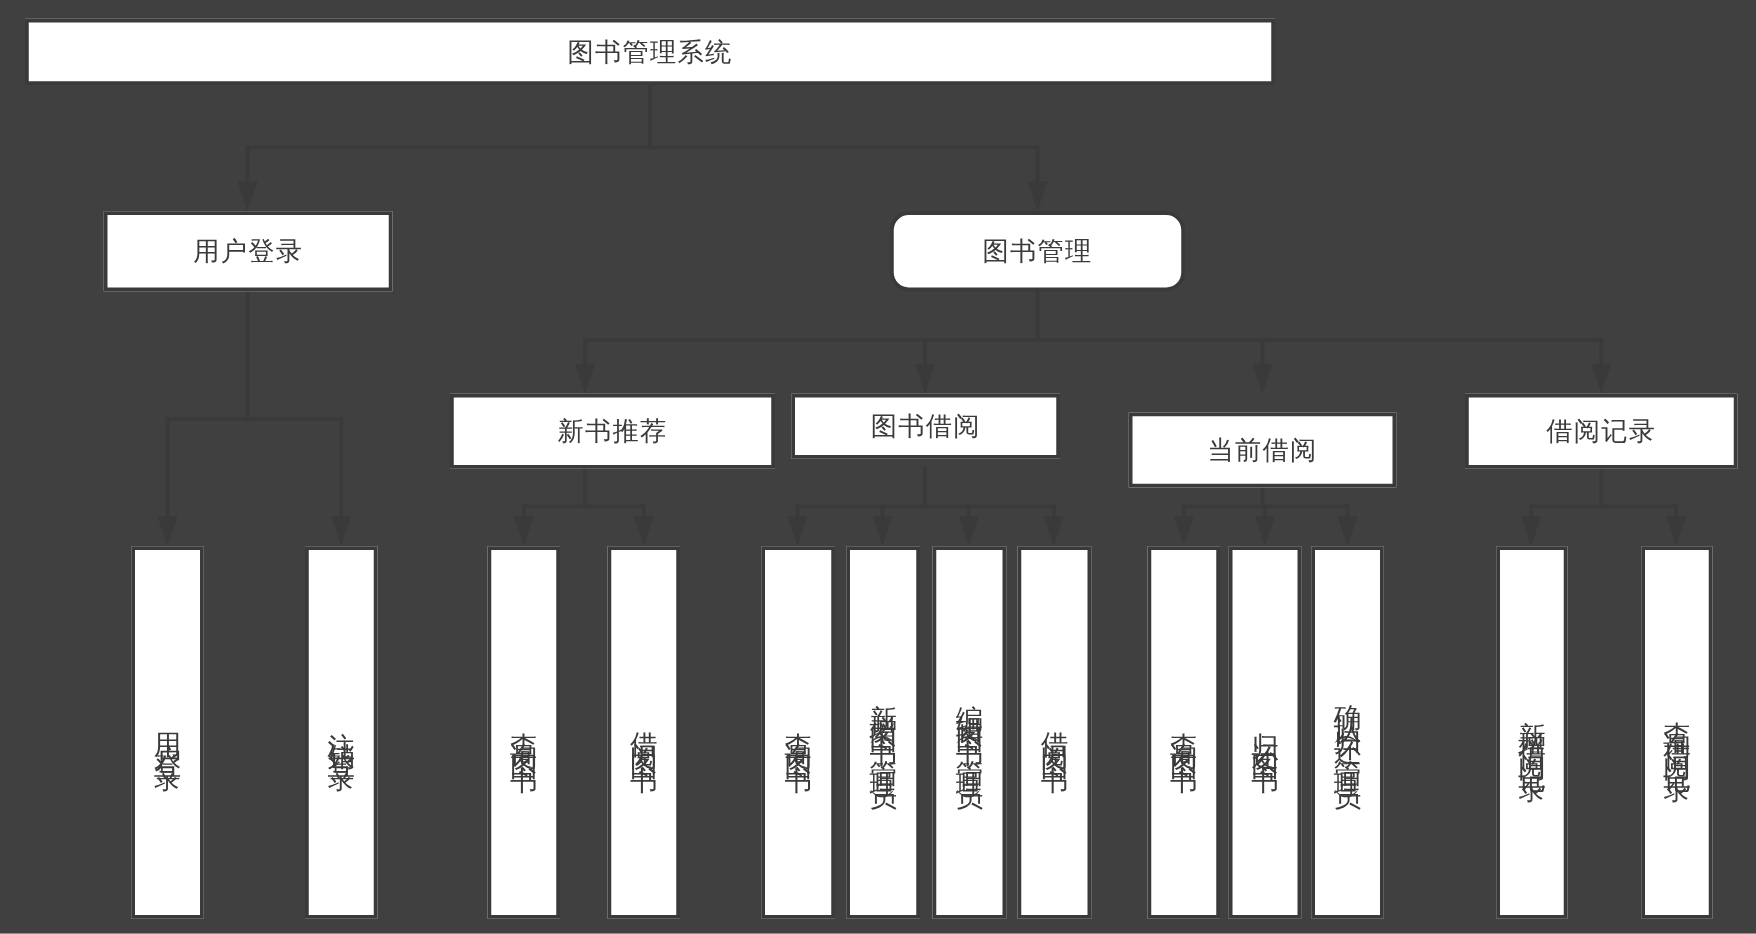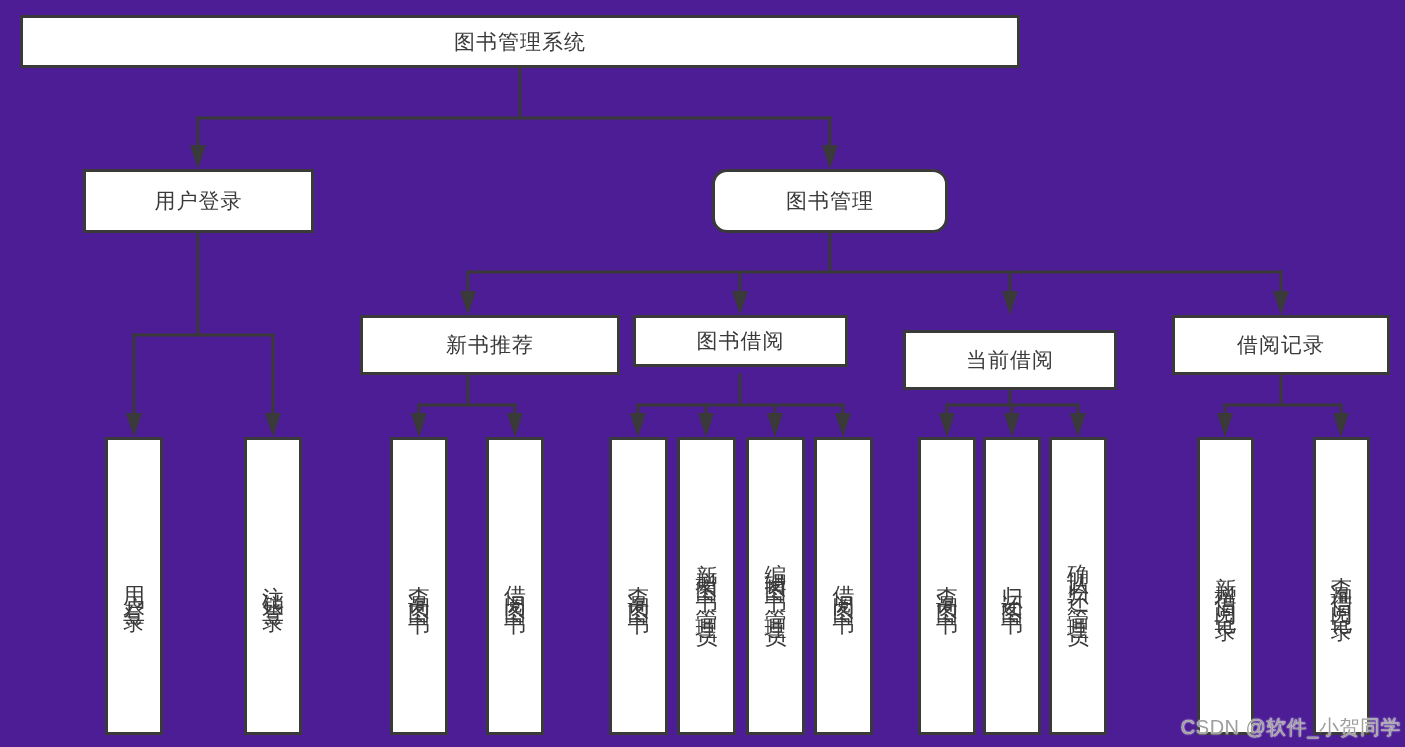--- a/index.html
+++ b/index.html
@@ -5,21 +5,21 @@
   html, body {
     margin: 0;
     padding: 0;
     background: #ffffff;
     font-family: "Liberation Sans", "DejaVu Sans", sans-serif;
   }
   #canvas {
     position: relative;
     width: 1405px;
     height: 747px;
-    background: #4c1d95;
+    background: #404040;
     overflow: hidden;
   }
   #edges {
     position: absolute;
     top: 0; left: 0;
     width: 1405px;
     height: 747px;
   }
   .node {
     position: absolute;
@@ -129,14 +129,13 @@
       <div class="node v" style="left: 609px; top: 437px; width: 59px; height: 298px; border-color: rgb(58, 58, 58); color: rgb(58, 58, 58);">查询图书</div>
       <div class="node v" style="left: 677px; top: 437px; width: 59px; height: 298px; border-color: rgb(58, 58, 58); color: rgb(58, 58, 58);">新增图书（管理员）</div>
       <div class="node v" style="left: 746px; top: 437px; width: 59px; height: 298px; border-color: rgb(58, 58, 58); color: rgb(58, 58, 58);">编辑图书（管理员）</div>
       <div class="node v" style="left: 814px; top: 437px; width: 59px; height: 298px; border-color: rgb(58, 58, 58); color: rgb(58, 58, 58);">借阅图书</div>
       <div class="node v" style="left: 918px; top: 437px; width: 58px; height: 298px; border-color: rgb(58, 58, 58); color: rgb(58, 58, 58);">查询图书</div>
       <div class="node v" style="left: 983px; top: 437px; width: 58px; height: 298px; border-color: rgb(58, 58, 58); color: rgb(58, 58, 58);">归还图书</div>
       <div class="node v" style="left: 1049px; top: 437px; width: 58px; height: 298px; border-color: rgb(58, 58, 58); color: rgb(58, 58, 58);">确认归还（管理员）</div>
       <div class="node v" style="left: 1197px; top: 437px; width: 57px; height: 298px; border-color: rgb(58, 58, 58); color: rgb(58, 58, 58);">新增借阅记录</div>
       <div class="node v" style="left: 1313px; top: 437px; width: 57px; height: 298px; border-color: rgb(58, 58, 58); color: rgb(58, 58, 58);">查询借阅记录</div>
     </div>
-  <div id="watermark" style="color: rgb(158, 158, 158);">CSDN @软件_小贺同学</div>
 </div>
 
 </body></html>

